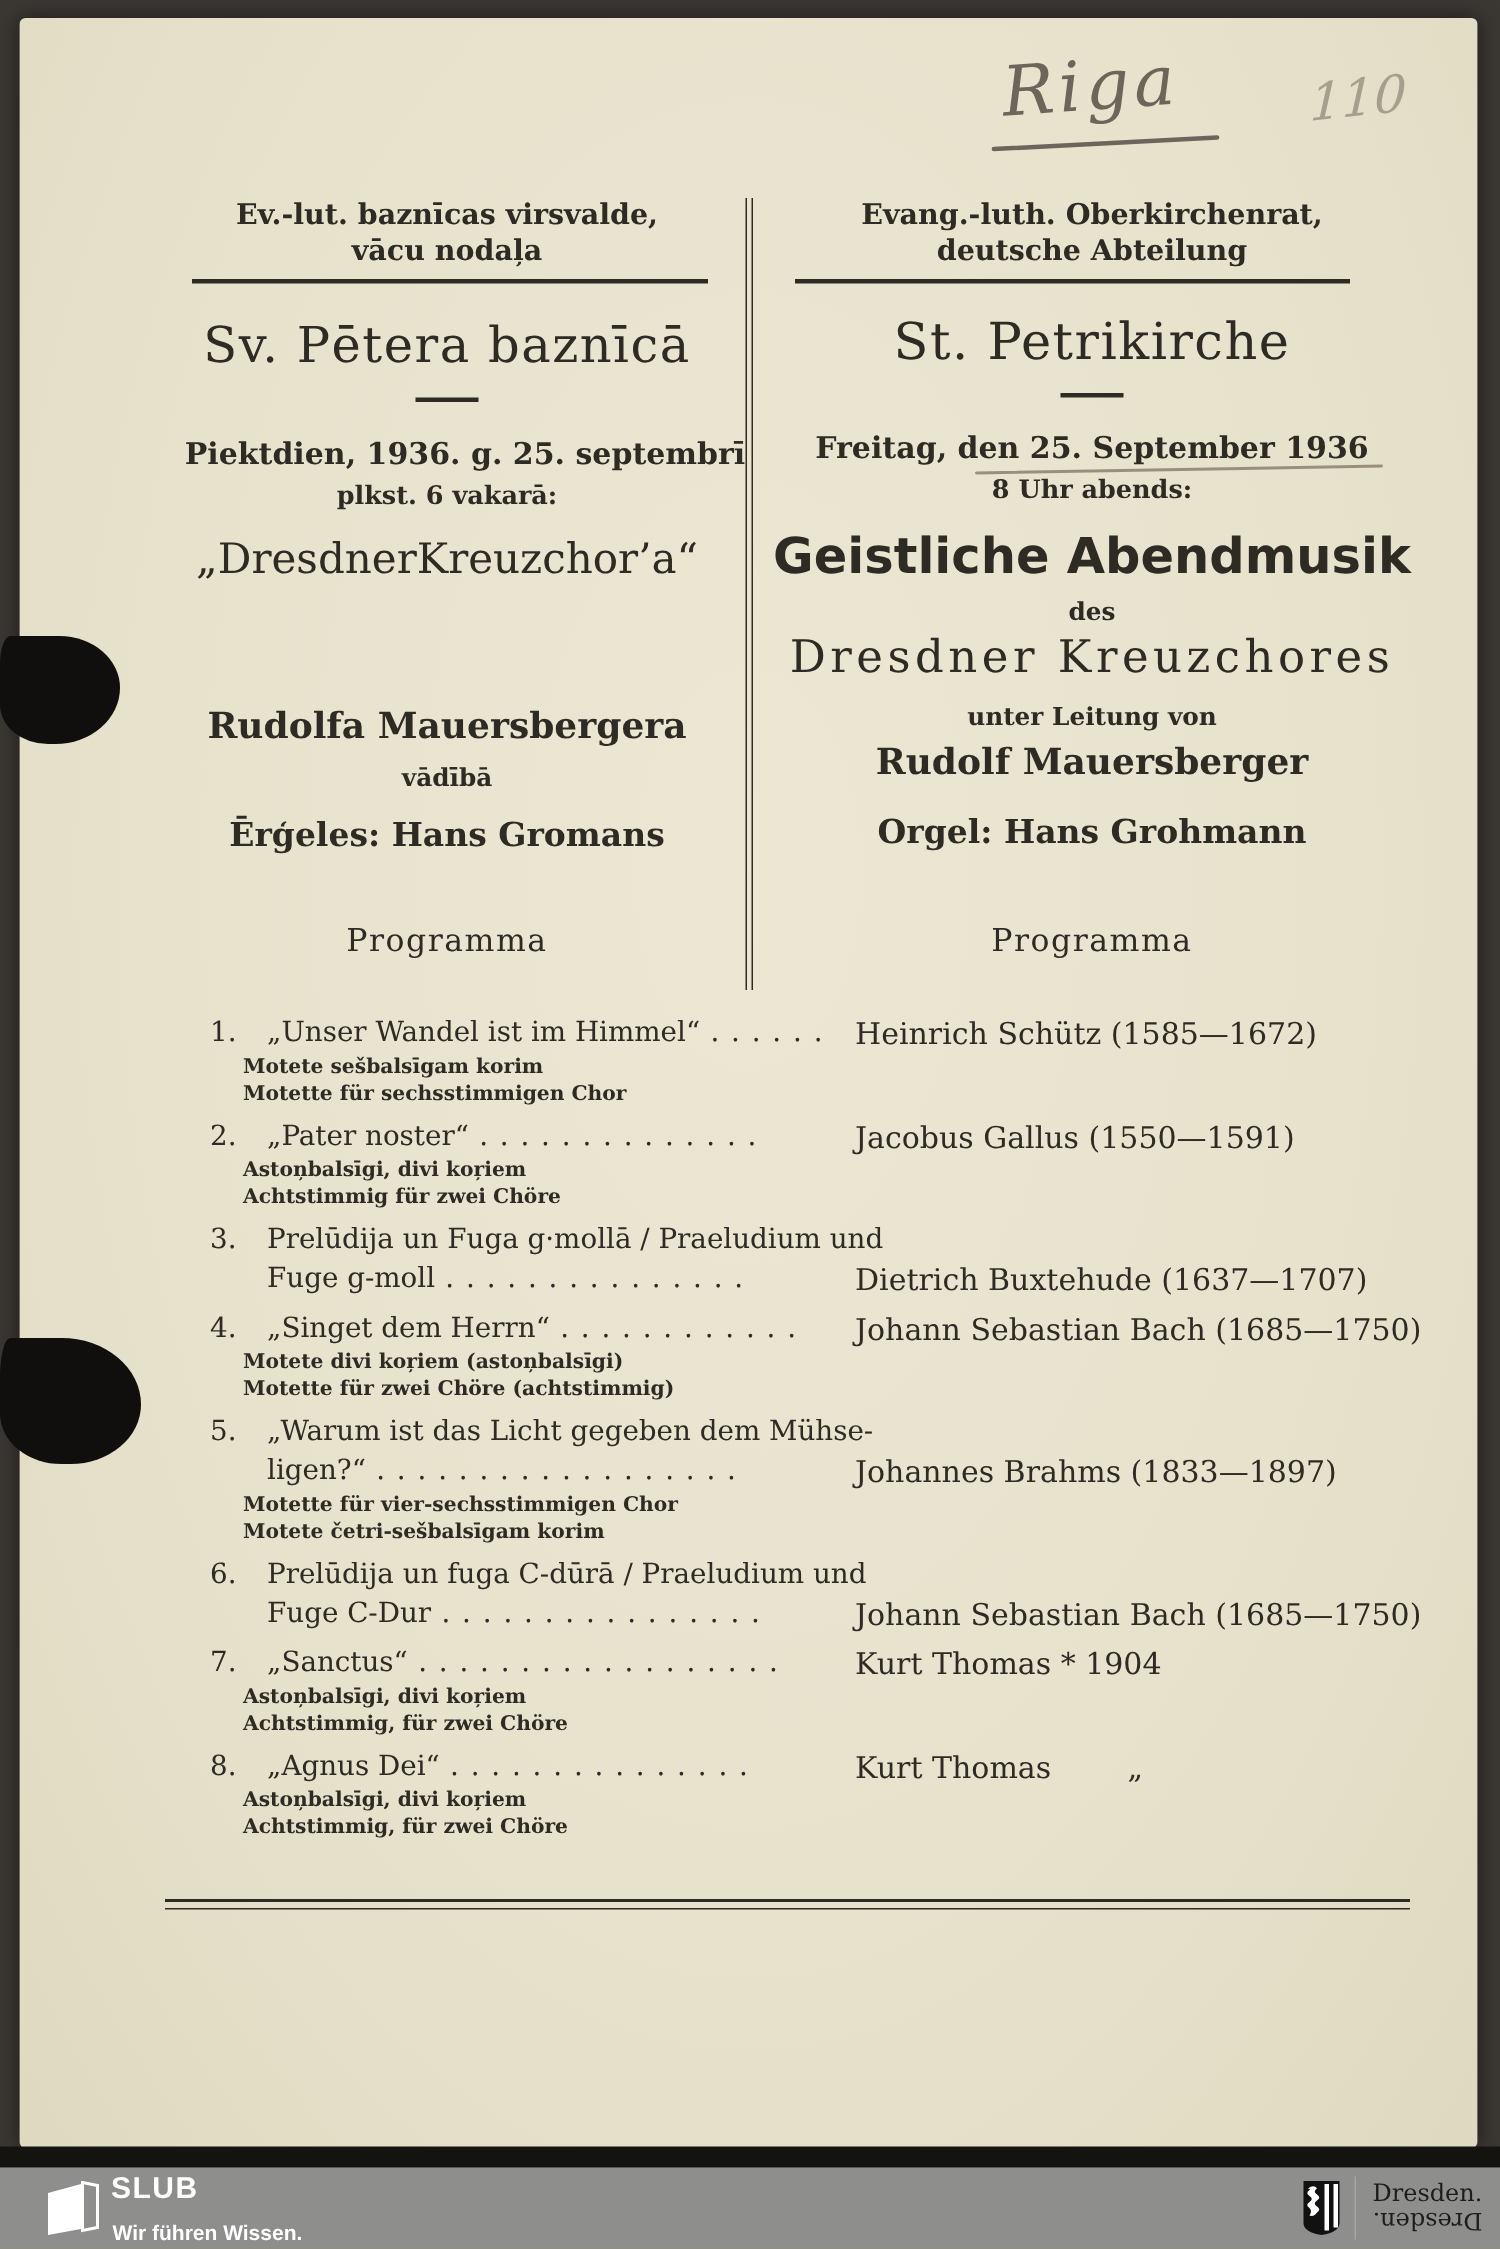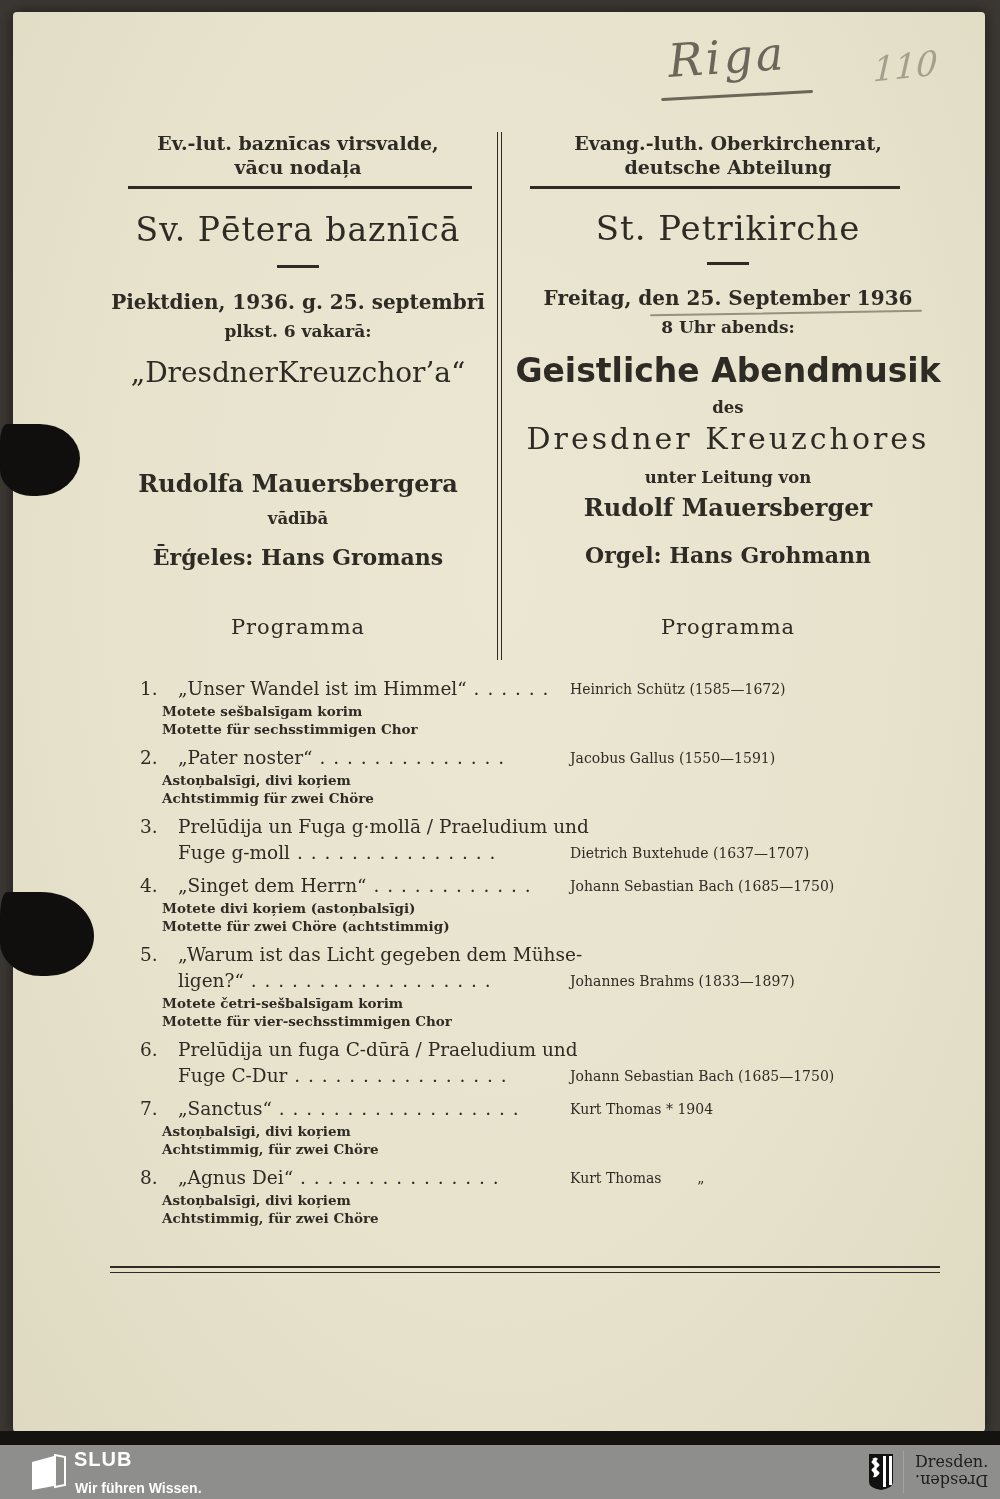--- a/index.html
+++ b/index.html
@@ -46,21 +46,21 @@
   .organ{font-size:22px;font-weight:bold;}
   .prog-heading{font-size:21px;letter-spacing:1px;}
 
   
   .prog-list{position:absolute;left:127px;top:664px;width:822px;}
   .prog-item{margin-bottom:7px;}
   .prog-row{display:grid;grid-template-columns:30px 400px 1fr;line-height:26px;}
   .prog-num{font-size:18.5px;}
   .prog-title{font-size:18.5px;padding-left:8px;white-space:nowrap;}
   .prog-dots{letter-spacing:1px;}
-  .prog-comp{font-size:14px;white-space:nowrap;}
+  .prog-comp{font-size:20px;white-space:nowrap;}
   .prog-notes{margin-left:22px;margin-top:1px;margin-bottom:4px;}
   .prog-note{font-size:13.5px;font-weight:bold;line-height:17.5px;}
 
   
   .blob{position:absolute;background:#100f0d;}
   .blob1{left:-13px;top:412px;width:80px;height:72px;border-radius:10% 58% 62% 46%/30% 55% 60% 42%;}
   .blob2{left:-13px;top:880px;width:94px;height:84px;border-radius:8% 62% 55% 48%/34% 58% 52% 44%;}
 
   
   .footer-black{position:absolute;left:0;top:1431px;width:1000px;height:14px;background:#151310;}
@@ -87,21 +87,21 @@
 
   <div class="abs vdouble" style="left:484px;top:120px;height:528px;"></div>
 
   <div class="abs ctr org" style="left:90px;top:119px;width:390px;">Ev.-lut. baznīcas virsvalde,</div>
   <div class="abs ctr org" style="left:90px;top:143px;width:390px;">vācu nodaļa</div>
   <div class="abs hrule" style="left:115px;top:174px;width:344px;"></div>
 
   <div class="abs ctr venue-lv" style="left:90px;top:198px;width:390px;">Sv. Pētera baznīcā</div>
   <div class="abs dash" style="left:264px;top:253px;width:42px;"></div>
 
-  <div class="abs ctr dateline" style="left:80px;top:278px;width:410px;">Piektdien, 1936. g. 25. septembrī</div>
+  <div class="abs ctr dateline" style="left:92px;top:278px;width:410px;">Piektdien, 1936. g. 25. septembrī</div>
   <div class="abs ctr timeline" style="left:90px;top:309px;width:390px;">plkst. 6 vakarā:</div>
 
   <div class="abs ctr choir-lv" style="left:70px;top:344px;width:430px;">„DresdnerKreuzchor’a“</div>
   <div class="abs ctr conductor" style="left:70px;top:457px;width:430px;">Rudolfa Mauersbergera</div>
   <div class="abs ctr small-bold" style="left:90px;top:497px;width:390px;">vādībā</div>
   <div class="abs ctr organ" style="left:90px;top:532px;width:390px;">Ērģeles: Hans Gromans</div>
 
   <div class="abs ctr prog-heading" style="left:90px;top:603px;width:390px;">Programma</div>
 
   <div class="abs ctr org" style="left:495px;top:119px;width:440px;">Evang.-luth. Oberkirchenrat,</div>
@@ -175,22 +175,22 @@
           <div class="prog-num">5.</div>
           <div class="prog-title">„Warum ist das Licht gegeben dem Mühse-</div>
           <div class="prog-comp"></div>
         </div>
         <div class="prog-row">
           <div class="prog-num"></div>
           <div class="prog-title">ligen?“<span class="prog-dots">  .  .  .  .  .  .  .  .  .  .  .  .  .  .  .  .  .  .</span></div>
           <div class="prog-comp">Johannes Brahms (1833—1897)</div>
         </div>
         <div class="prog-notes">
+          <div class="prog-note">Motette für vier-sechsstimmigen Chor</div>
           <div class="prog-note">Motete četri-sešbalsīgam korim</div>
-          <div class="prog-note">Motette für vier-sechsstimmigen Chor</div>
         </div>
       </div>
       <div class="prog-item">
         <div class="prog-row">
           <div class="prog-num">6.</div>
           <div class="prog-title">Prelūdija un fuga C-dūrā / Praeludium und</div>
           <div class="prog-comp"></div>
         </div>
         <div class="prog-row">
           <div class="prog-num"></div>

